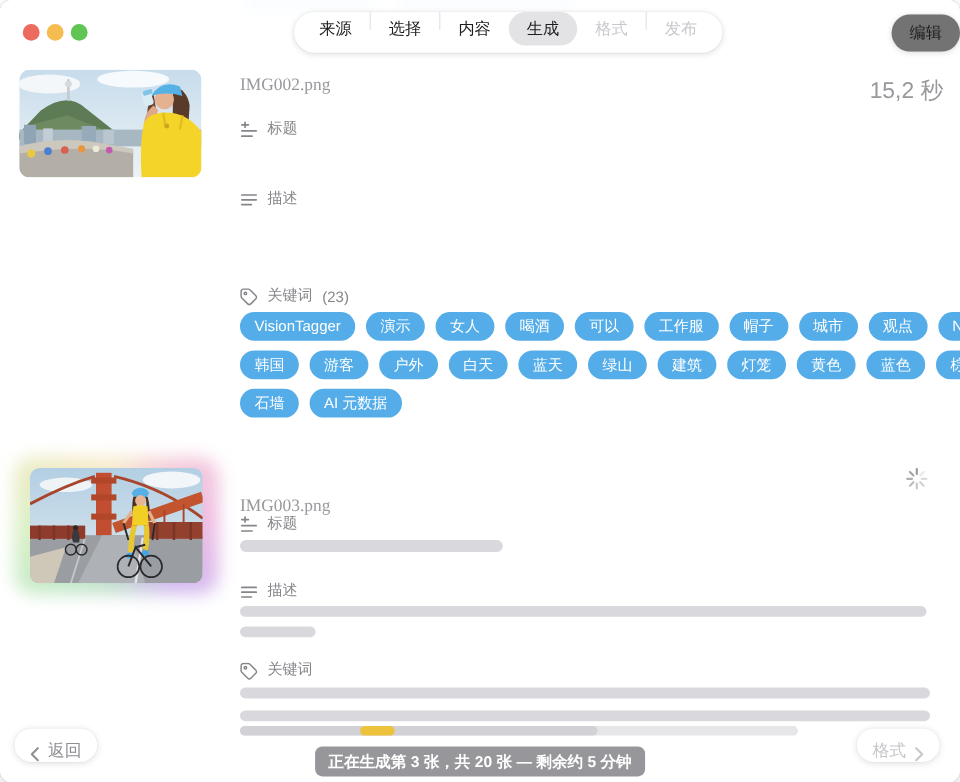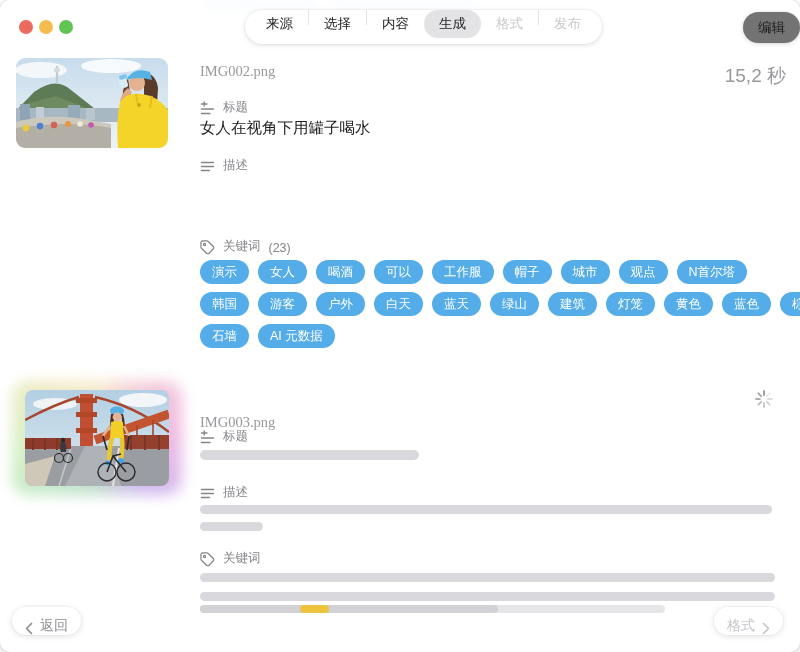--- a/index.html
+++ b/index.html
@@ -133,21 +133,20 @@
     <span>
       <svg width="15" height="15" viewBox="0 0 15 15" fill="none" stroke="#85858a" stroke-width="1.4" stroke-linecap="round">
         <line x1="1.5" y1="3" x2="7" y2="3"></line>
           <line x1="4.2" y1="1" x2="4.2" y2="5"></line>
         <line x1="1.5" y1="8" x2="13.5" y2="8"></line>
           <line x1="1.5" y1="12.5" x2="10" y2="12.5"></line>
       </svg>
       </span>
     <span>标题</span>
   </div>
-  <div class="title-text">女人在视角下用罐子喝水</div>
 
   <div class="label-row" style="left:200px;top:157px;">
     <span>
       <svg width="15" height="15" viewBox="0 0 15 15" fill="none" stroke="#85858a" stroke-width="1.4" stroke-linecap="round">
         <line x1="1.5" y1="3.5" x2="13.5" y2="3.5"></line>
           <line x1="1.5" y1="7.5" x2="13.5" y2="7.5"></line>
         <line x1="1.5" y1="11.5" x2="9.5" y2="11.5"></line>
       </svg>
       </span>
     <span>描述</span>
@@ -158,20 +157,21 @@
       <svg width="15" height="15" viewBox="0 0 16 16" fill="none" stroke="#85858a" stroke-width="1.3" stroke-linejoin="round">
         <path d="M8.8,1.6 L14.1,6.9 a1.9,1.9 0 0 1 0,2.7 L9.6,14.1 a1.9,1.9 0 0 1 -2.7,0 L1.6,8.8 A1.9,1.9 0 0 1 1,7.4 L1,2.9 A1.9,1.9 0 0 1 2.9,1 l4.5,0 a1.9,1.9 0 0 1 1.4,0.6 Z"></path>
         <circle cx="4.8" cy="4.8" r="1.1"></circle>
       </svg>
       </span>
     <span>关键词</span>
     <span class="kw-count">(23)</span>
   </div>
   <div class="pill-rows">
     <div class="pill-row">
+        <span class="pill">VisionTagger</span>
         <span class="pill">演示</span>
         <span class="pill">女人</span>
         <span class="pill">喝酒</span>
         <span class="pill">可以</span>
         <span class="pill">工作服</span>
         <span class="pill">帽子</span>
         <span class="pill">城市</span>
         <span class="pill">观点</span>
         <span class="pill">N首尔塔</span>
       </div>
@@ -316,14 +316,15 @@
 
   <div class="pill-btn fmt-btn">
     <span>格式</span>
     <span>
       <svg class="chev" width="8" height="13" viewBox="0 0 8 13" fill="none" stroke="#c6c6cb" stroke-width="1.7" stroke-linecap="round" stroke-linejoin="round">
           <path d="M1.5,1.5 L6.5,6.5 L1.5,11.5"></path>
         </svg>
     </span>
   </div>
 
+  <div class="toast">正在生成第 3 张，共 20 张 — 剩余约 5 分钟</div>
 
 </div>
 
 </body></html>

